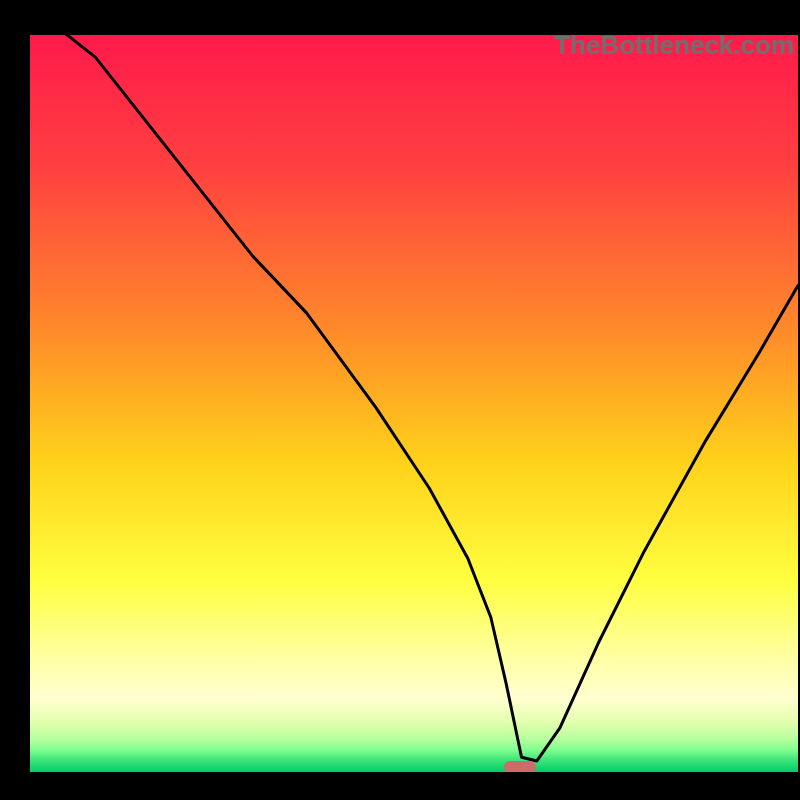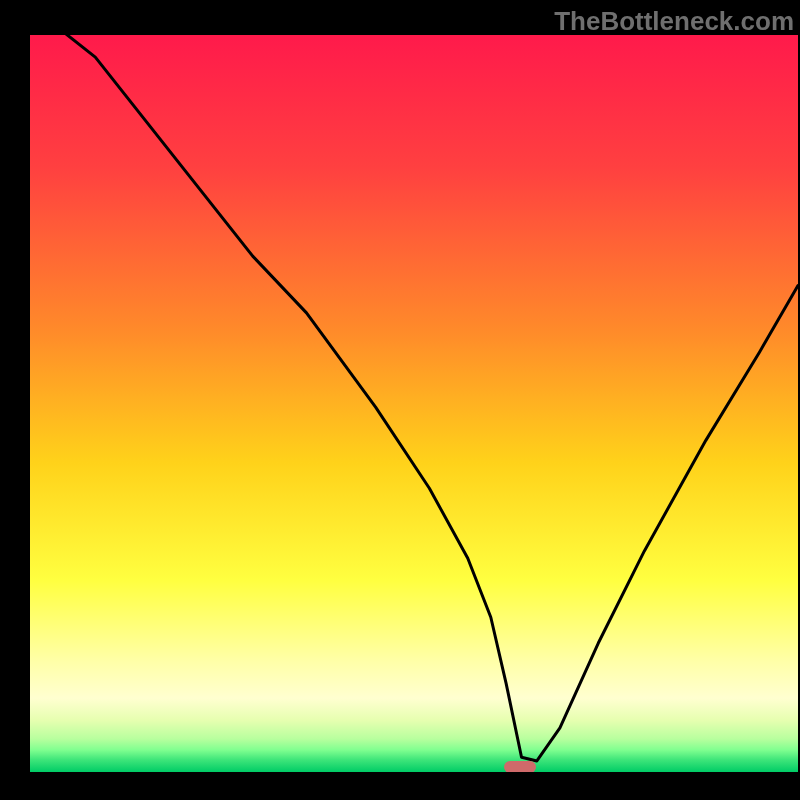--- a/index.html
+++ b/index.html
@@ -37,20 +37,21 @@
   }
   .marker {
     position: absolute;
     border-radius: 6px;
   }
   .watermark {
     position: absolute;
     font-family: Arial, Helvetica, sans-serif;
     font-weight: 700;
     color: #6f6f6f;
+    margin-top: 24px;
   }
 </style>
 </head>
 <body>
 
 <div class="stage">
 
   <div class="plot" id="plot" style="left: 30px; top: 35px; width: 768px; height: 737px;">
     <svg class="gradient" id="grad-svg" preserveAspectRatio="none" viewBox="0 0 768 737">
       <defs>

